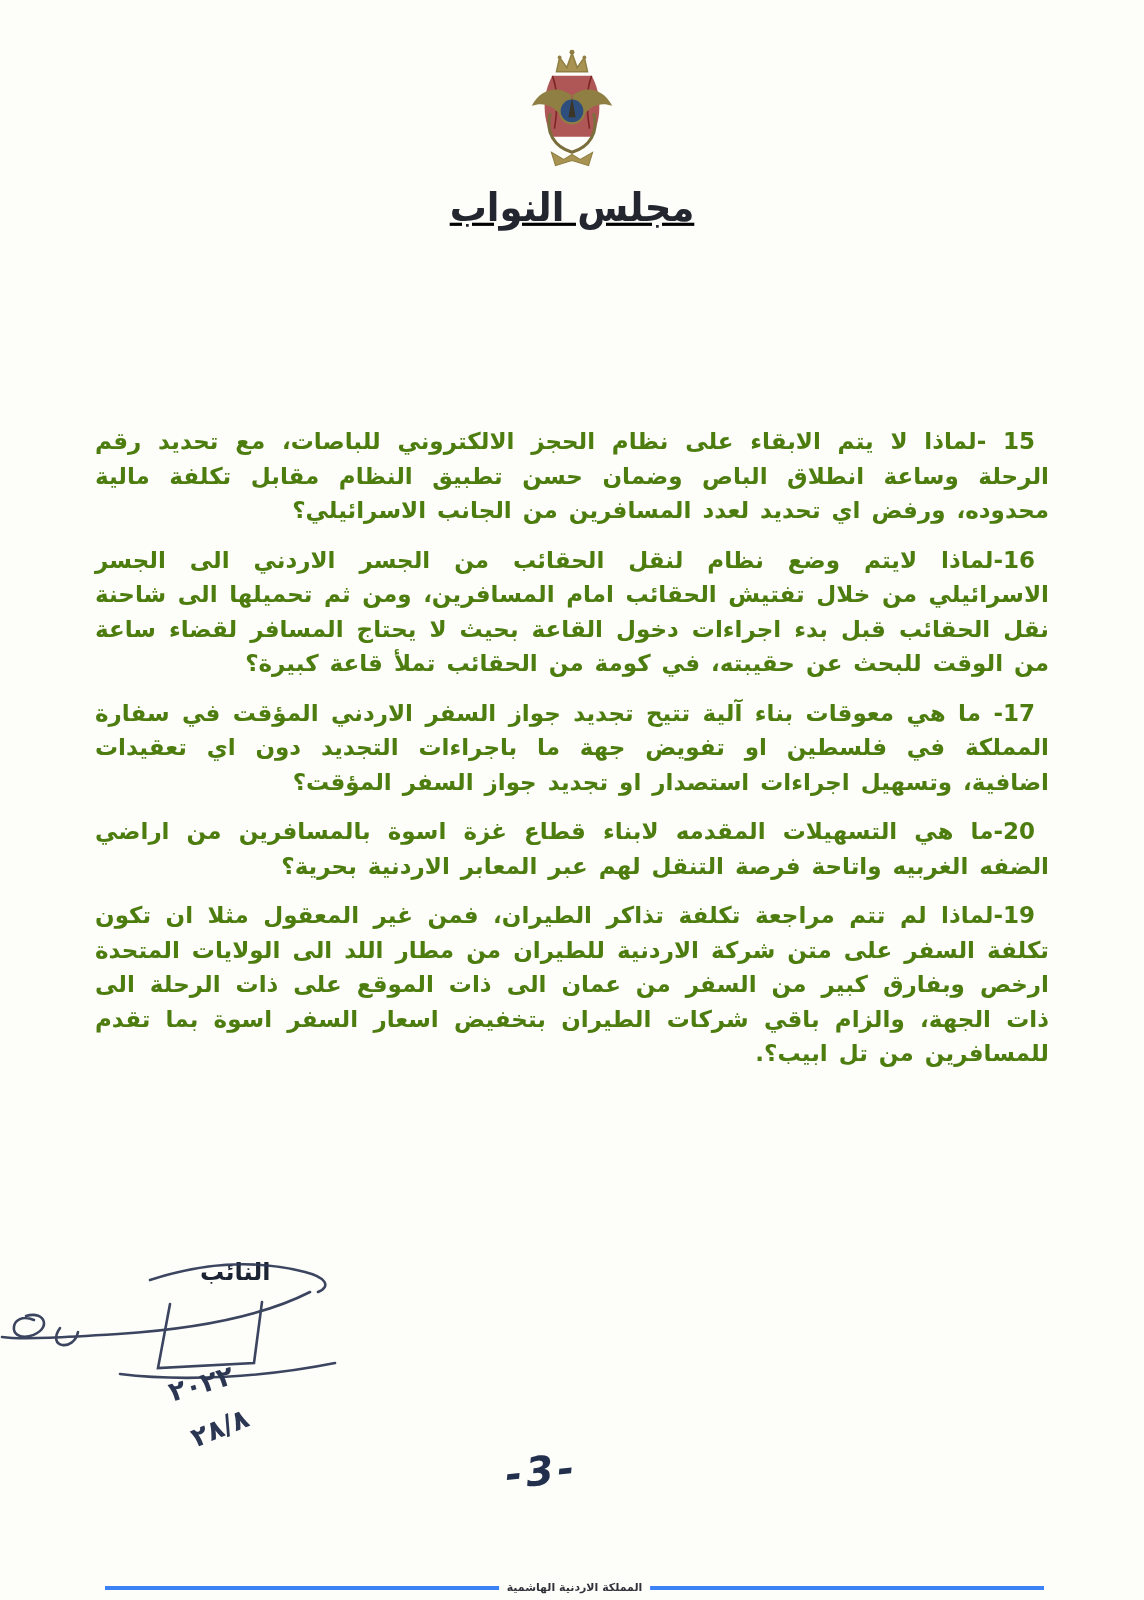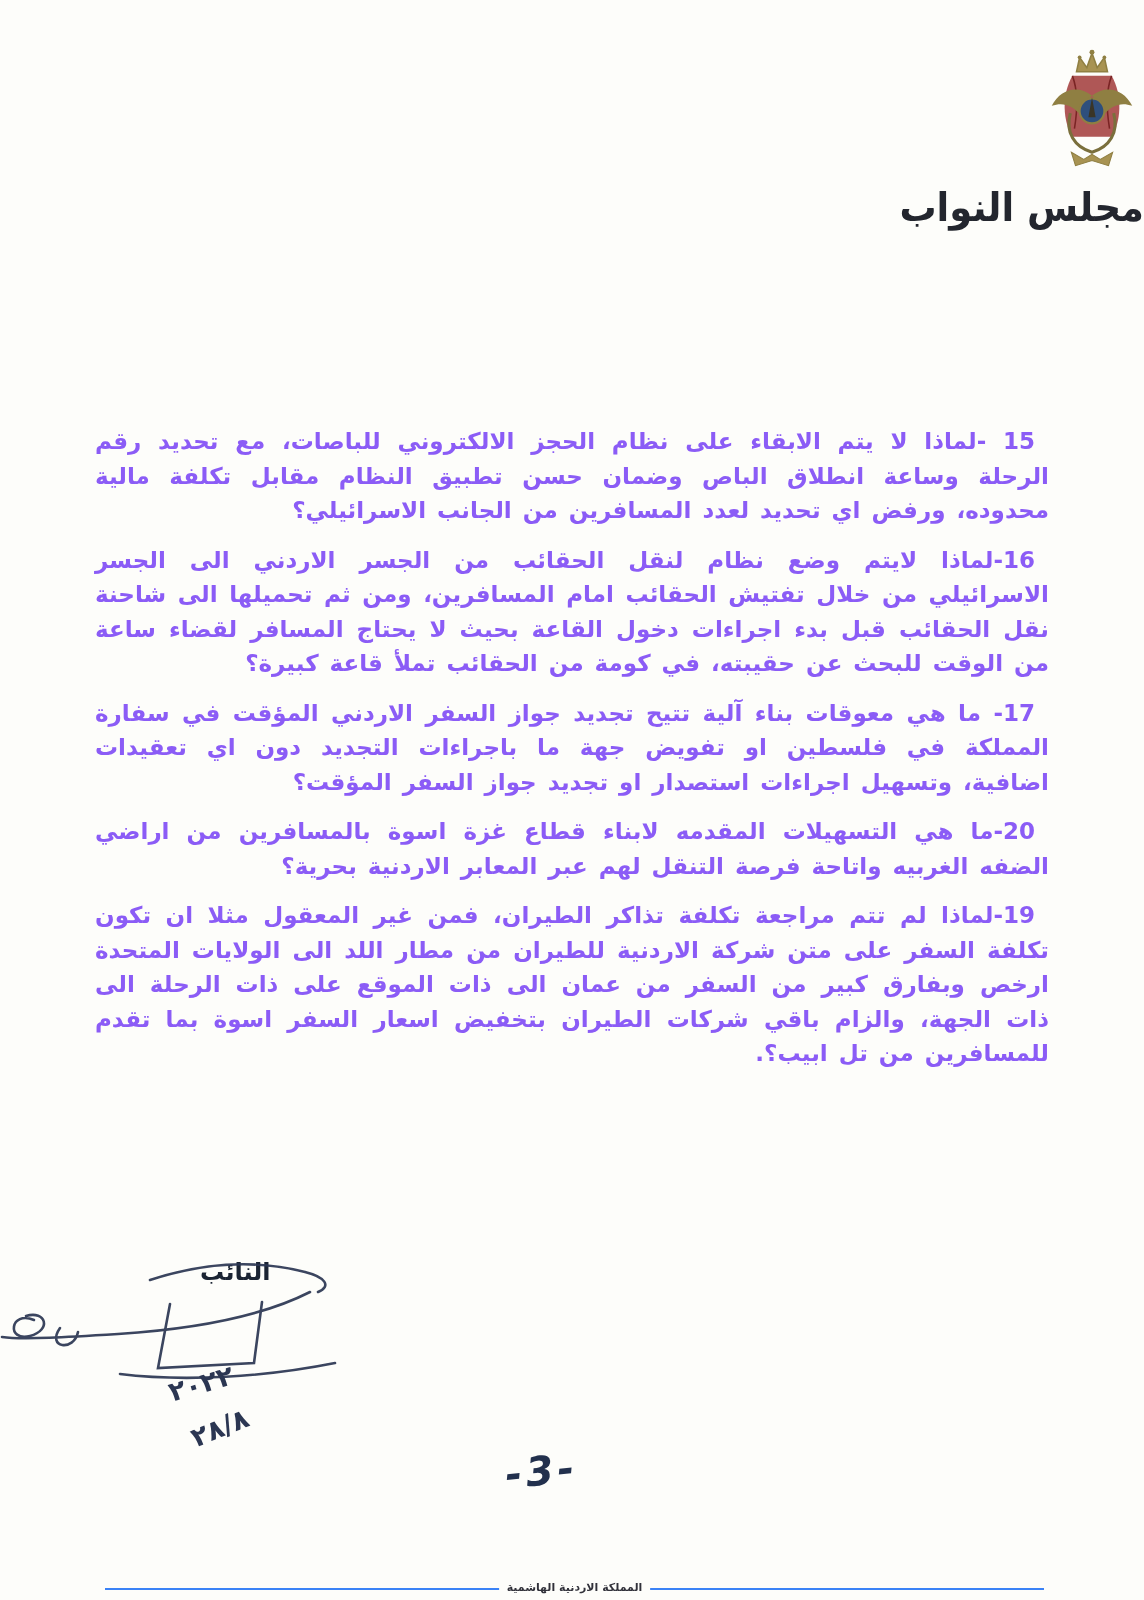--- a/index.html
+++ b/index.html
@@ -10,21 +10,22 @@
     margin:0 auto;
     background:#fdfdfa;
     overflow:hidden;
     font-family:"DejaVu Sans", sans-serif;
     box-shadow:0 0 6px rgba(0,0,0,.25);
   }
 
   
   .header {
     position:absolute; top:48px; left:0; right:0;
-    text-align:right;
+    text-align:center;
+    text-decoration:underline;
   }
   .emblem { display:inline-block; line-height:0; }
   .org-title {
     margin-top:6px;
     font-size:37px;
     font-weight:bold;
     color:#23262e;
     letter-spacing:1px;
     direction:rtl;
     transform:scaleY(1.05);
@@ -32,21 +33,21 @@
 
   
   .body-text {
     position:absolute;
     top:424px; right:95px; left:95px;
     direction:rtl;
   }
   .body-text p {
     font-size:23px;
     font-weight:bold;
-    color:#8b5cf6;
+    color:#4d7c0f;
     line-height:1.5;
     text-align:justify;
     text-indent:14px;
     word-spacing:3px;
     margin-bottom:15px;
   }
 
   
   .sig-area { position:absolute; left:0; top:1250px; width:460px; height:230px;text-align:center; }
   .sig-title {
@@ -77,21 +78,21 @@
     position:absolute; left:505px; top:1448px;
     font-size:40px; font-weight:bold; font-style:italic;
     color:#22304d;
     transform:rotate(-6deg);
     letter-spacing:4px;
   }
 
   
   .footer {
     position:absolute; bottom:10px; left:105px; right:100px;
-    border-top:2px solid #3b82f6;
+    border-top:4px solid #3b82f6;
     height:2px;
   }
   .footer-text {
     position:absolute; top:-9px; left:50%;
     transform:translateX(-50%);
     background:#fdfdfa;
     padding:0 8px;
     font-size:11px; font-weight:bold; color:#31313a;
     direction:rtl; white-space:nowrap;
   }

